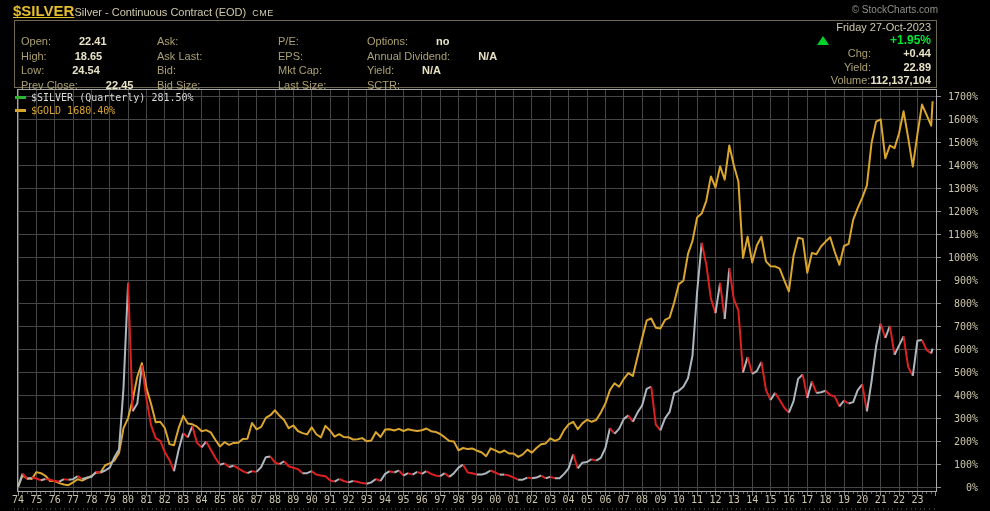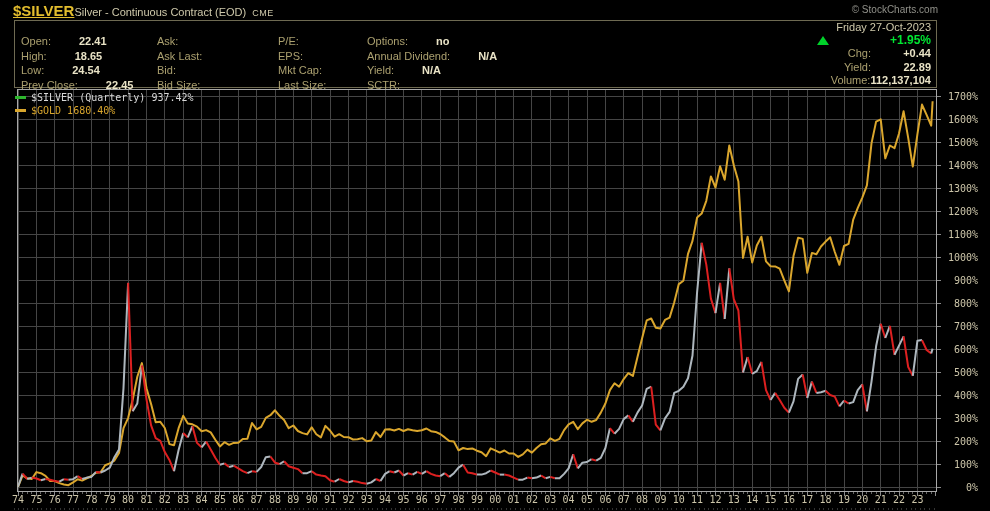--- a/index.html
+++ b/index.html
@@ -797,18 +797,18 @@
     <div class="qrrow" id="qdate">Friday 27-Oct-2023</div>
     <div class="qrrow"><span id="up-triangle"></span><span id="qpct">+1.95%</span></div>
     <div class="qrrow"><span class="ql">Chg:</span><span class="qrv">+0.44</span></div>
     <div class="qrrow"><span class="ql">Yield:</span><span class="qrv">22.89</span></div>
     <div class="qrrow"><span class="ql">Volume:</span><span class="qrv">112,137,104</span></div>
   </div>
 </div>
 
 <div id="legend">
   <div class="legend-line">
-    <span class="swatch" id="swatch-0" style="background: rgb(45, 181, 45);"></span><span id="legend-text-0">$SILVER (Quarterly) 937.42%</span>
+    <span class="swatch" id="swatch-0" style="background: rgb(45, 181, 45);"></span><span id="legend-text-0">$SILVER (Quarterly) 281.50%</span>
   </div>
   <div class="legend-line">
     <span class="swatch" id="swatch-1" style="background: rgb(217, 166, 45);"></span><span id="legend-text-1">$GOLD 1680.40%</span>
   </div>
 </div>
 
 </body></html>

